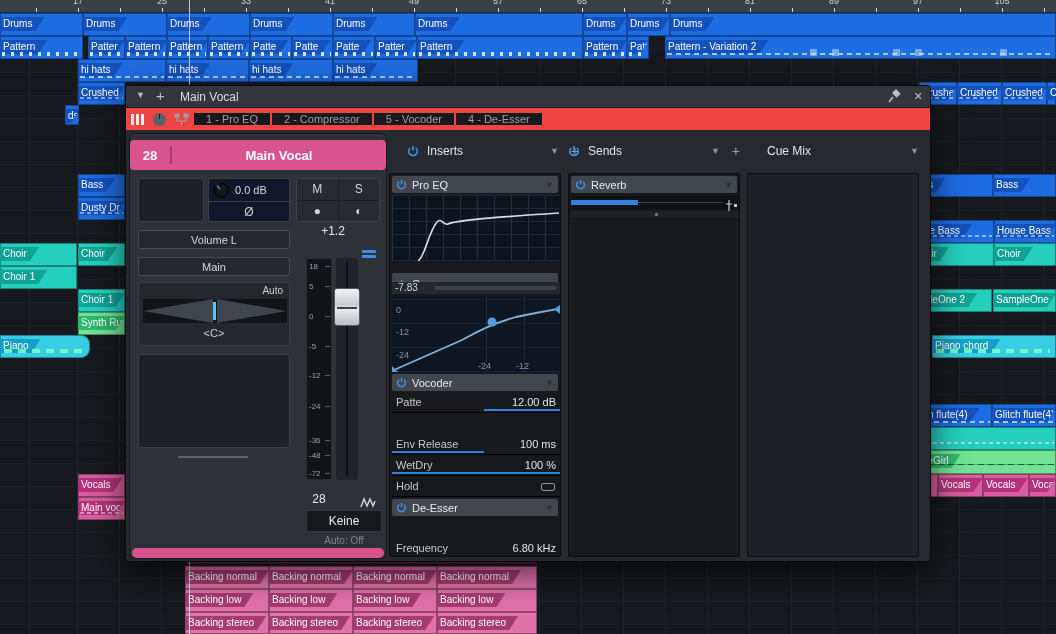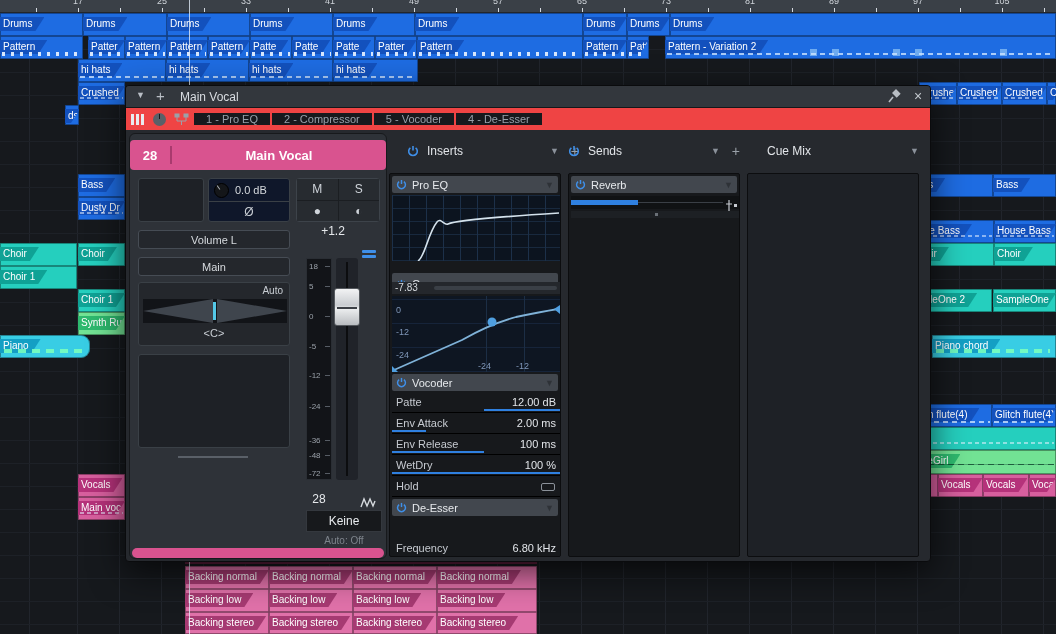--- a/index.html
+++ b/index.html
@@ -426,25 +426,20 @@
             </svg>
           </span>
         <span>Vocoder</span>
         <span class="dd">▼</span>
       </div>
       <div class="prow" style="top:219px;">
         <span class="pl">Patte</span>
         <span class="pv">12.00 dB</span>
         <span class="pbar" style="left:55%;width:45%"></span>
       </div>
-      <div class="prow" style="top:240px;">
-        <span class="pl">Env Attack</span>
-        <span class="pv">2.00 ms</span>
-        <span class="pbar" style="left:0;width:20%"></span>
-      </div>
       <div class="prow" style="top:261px;">
         <span class="pl">Env Release</span>
         <span class="pv">100 ms</span>
         <span class="pbar" style="left:0;width:55%"></span>
       </div>
       <div class="prow" style="top:282px;">
         <span class="pl">WetDry</span>
         <span class="pv">100 %</span>
         <span class="pbar" style="left:0;width:100%"></span>
       </div>

